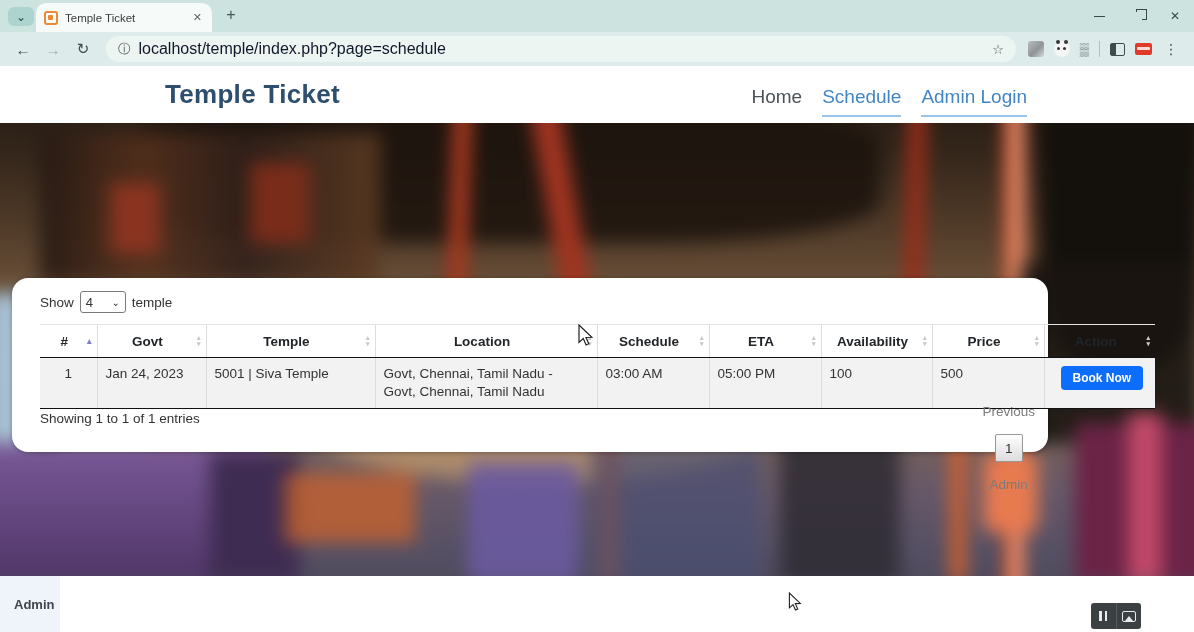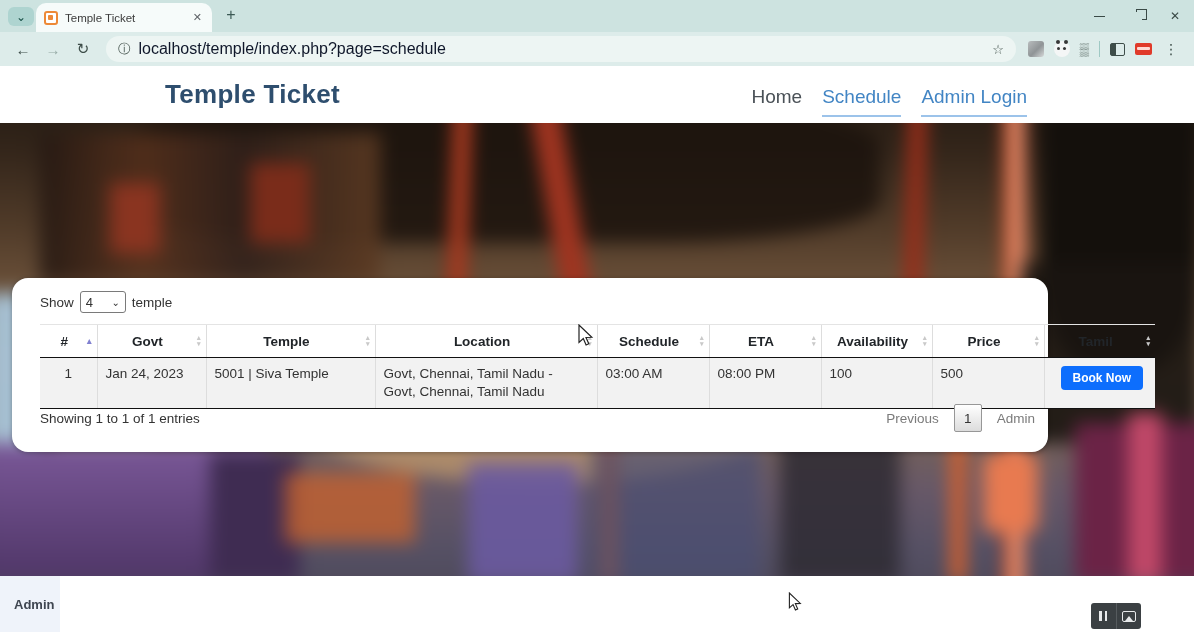--- a/index.html
+++ b/index.html
@@ -76,21 +76,21 @@
   .grid td { height:47px; background:#f2f2f2; border-bottom:1px solid #111; font-size:13.5px; color:#333;
     padding:7px 8px; vertical-align:top; line-height:18px;}
   .grid col.c0{width:57px}.grid col.c1{width:109px}.grid col.c2{width:169px}.grid col.c3{width:222px}
   .grid col.c4{width:112px}.grid col.c5{width:112px}.grid col.c6{width:111px}.grid col.c7{width:112px}.grid col.c8{width:111px}
   .td-center { text-align:center; }
   .sort-ico { position:absolute; right:5px; top:50%; transform:translateY(-50%); display:flex; flex-direction:column; line-height:6px; font-size:7px; color:#c9c9c9;}
   .sort-ico.active { font-size:9px; color:#8080d0; line-height:9px;}
   .btn-book { display:inline-block; background:#0d6efd; color:#fff; font-weight:bold; font-size:12px;
     padding:5px 12px; border:none; border-radius:4px; margin-left:8px; margin-top:1px;}
   .table-footer-info { position:absolute; left:28px; top:133px; font-size:13.5px; color:#333; }
-  .pager { position:absolute; right:13px; top:126px; display:flex; align-items:center; gap:15px; font-size:13.5px; color:#7b7b7b;}
+  .pager { position:absolute; right:13px; top:126px; display:flex; align-items:center; gap:15px; font-size:13.5px; color:#7b7b7b;flex-direction:column;}
   .page-btn { width:28px; height:28px; border:1px solid #979797; border-radius:2px; color:#333;
     background:linear-gradient(180deg,#ffffff 0%,#dcdcdc 100%); display:flex; align-items:center; justify-content:center;}
 
   
   .bottom-strip { position:absolute; left:0; top:576px; width:1148px; height:56px; background:#fff; }
   .admin-panel { position:absolute; left:0; top:0; width:60px; height:56px; background:#eff3fa; display:flex; align-items:center;}
   .admin-label { font-size:13px; font-weight:bold; color:#3e4550; padding-left:14px;}
   .media-overlay { position:absolute; right:7px; bottom:3px; width:50px; height:26px; background:#3b4043;
     border-radius:3px; display:flex; align-items:center; }
   .mo-half { flex:1; height:100%; display:flex; align-items:center; justify-content:center; }
@@ -245,35 +245,35 @@
             <th><span>Availability</span>
               <span class="sort-ico">
                   <span>▴</span>
                   <span>▾</span>
                 </span></th>
             <th><span>Price</span>
               <span class="sort-ico">
                   <span>▴</span>
                   <span>▾</span>
                 </span></th>
-            <th><span>Tamil</span>
+            <th><span>Action</span>
               <span class="sort-ico">
                   <span>▴</span>
                   <span>▾</span>
                 </span></th>
           </tr>
         </thead>
         <tbody>
           <tr>
             <td class="td-center">1</td>
             <td>Jan 24, 2023</td>
             <td>5001 | Siva Temple</td>
             <td>Govt, Chennai, Tamil Nadu - Govt, Chennai, Tamil Nadu</td>
             <td>03:00 AM</td>
-            <td>08:00 PM</td>
+            <td>05:00 PM</td>
             <td>100</td>
             <td>500</td>
             <td>
               <button class="btn-book">Book Now</button>
             </td>
           </tr>
         </tbody>
       </table>
 
       <div class="table-footer-info">Showing 1 to 1 of 1 entries</div>

